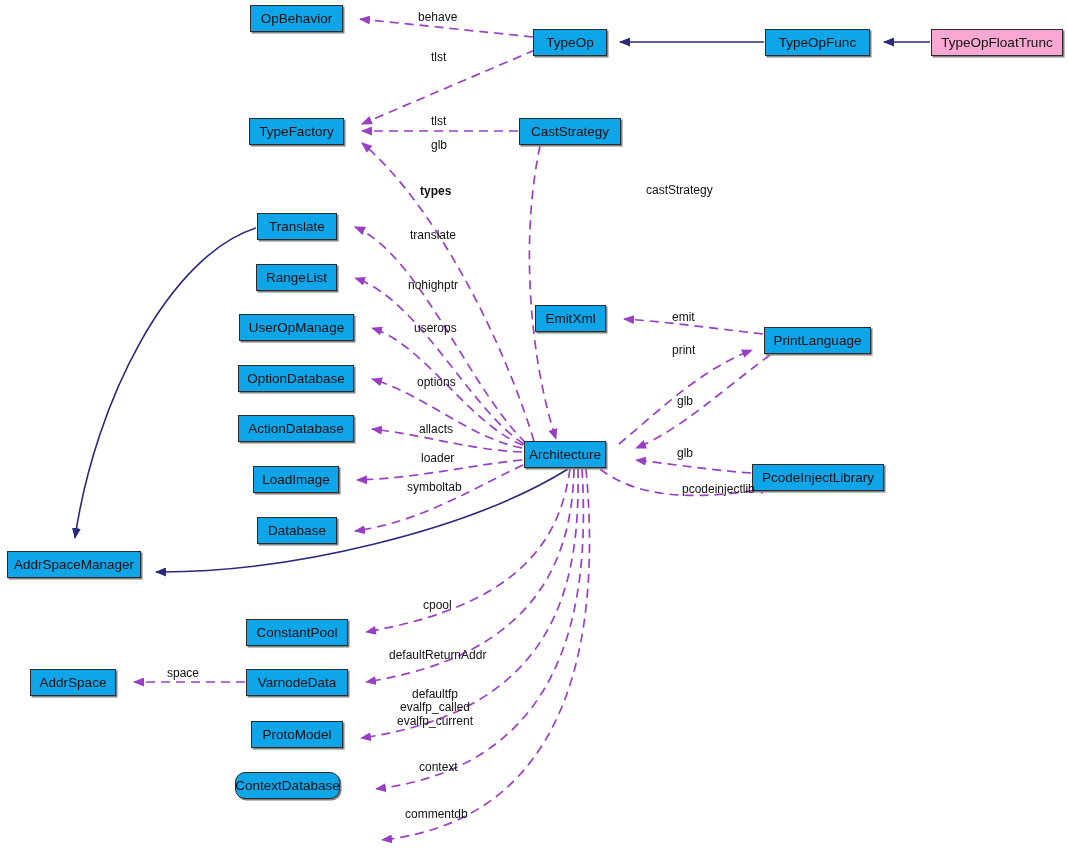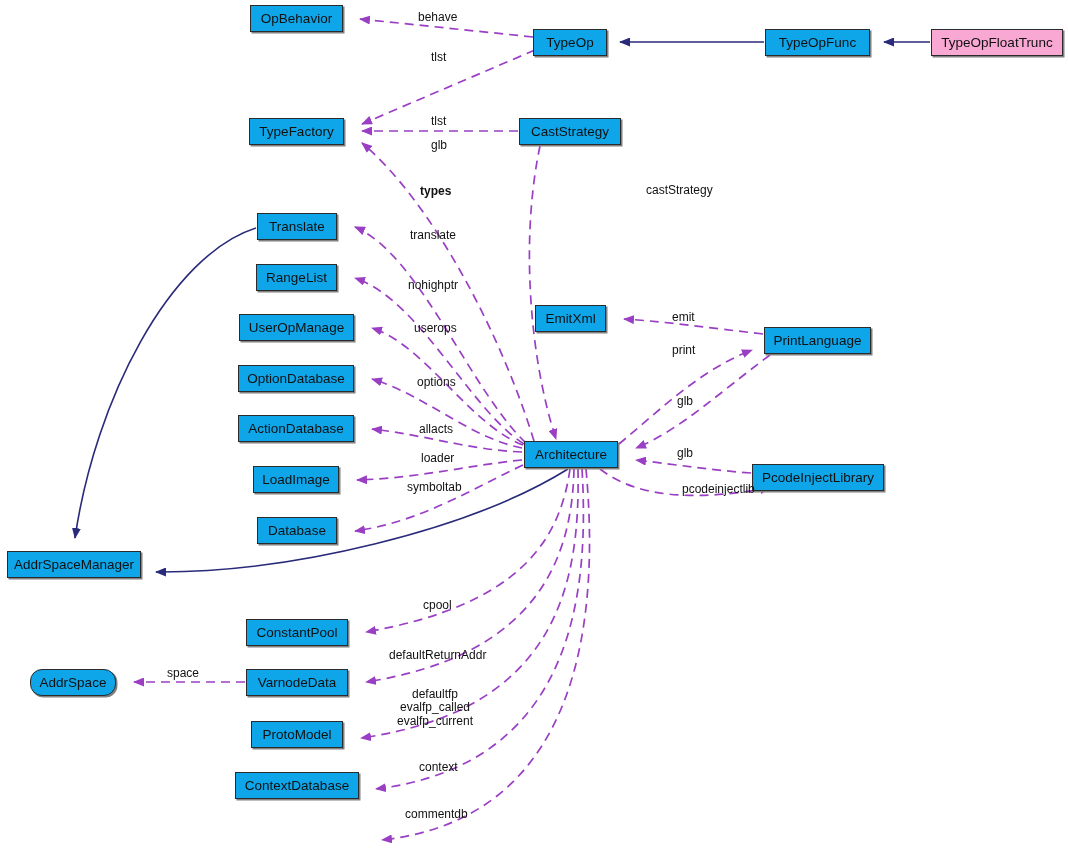--- a/index.html
+++ b/index.html
@@ -133,45 +133,45 @@
   </div>
   <div class="node" style="left:535px; top:305px; width:71px; height:27px;">
     <span>EmitXml</span>
   </div>
   <div class="node" style="left:764px; top:327px; width:107px; height:27px;">
     <span>PrintLanguage</span>
   </div>
   <div class="node" style="left:253px; top:466px; width:86px; height:27px;">
     <span>LoadImage</span>
   </div>
-  <div class="node" style="left:524px; top:441px; width:94px; height:27px;">
+  <div class="node" style="left:524px; top:441px; width:82px; height:27px;">
     <span>Architecture</span>
   </div>
   <div class="node" style="left:752px; top:464px; width:132px; height:27px;">
     <span>PcodeInjectLibrary</span>
   </div>
   <div class="node" style="left:257px; top:517px; width:80px; height:27px;">
     <span>Database</span>
   </div>
   <div class="node" style="left:7px; top:551px; width:134px; height:27px;">
     <span>AddrSpaceManager</span>
   </div>
   <div class="node" style="left:246px; top:619px; width:102px; height:27px;">
     <span>ConstantPool</span>
   </div>
-  <div class="node" style="left:30px; top:669px; width:86px; height:27px;border-radius:12px;">
+  <div class="node" style="left:30px; top:669px; width:86px; height:27px;">
     <span>AddrSpace</span>
   </div>
   <div class="node" style="left:246px; top:669px; width:102px; height:27px;">
     <span>VarnodeData</span>
   </div>
   <div class="node" style="left:251px; top:721px; width:92px; height:27px;">
     <span>ProtoModel</span>
   </div>
-  <div class="node" style="left:235px; top:772px; width:124px; height:27px;">
+  <div class="node" style="left:235px; top:772px; width:105px; height:27px;border-radius:10px;">
     <span>ContextDatabase</span>
   </div>
 
   <div class="edge-label" style="left:418px; top:11px;">behave</div>
   <div class="edge-label" style="left:431px; top:51px;">tlst</div>
   <div class="edge-label" style="left:431px; top:115px;">tlst</div>
   <div class="edge-label" style="left:431px; top:139px;">glb</div>
   <div class="edge-label" style="left:420px; top:185px;font-weight:bold;">types</div>
   <div class="edge-label" style="left:410px; top:229px;">translate</div>
   <div class="edge-label" style="left:408px; top:279px;">nohighptr</div>

